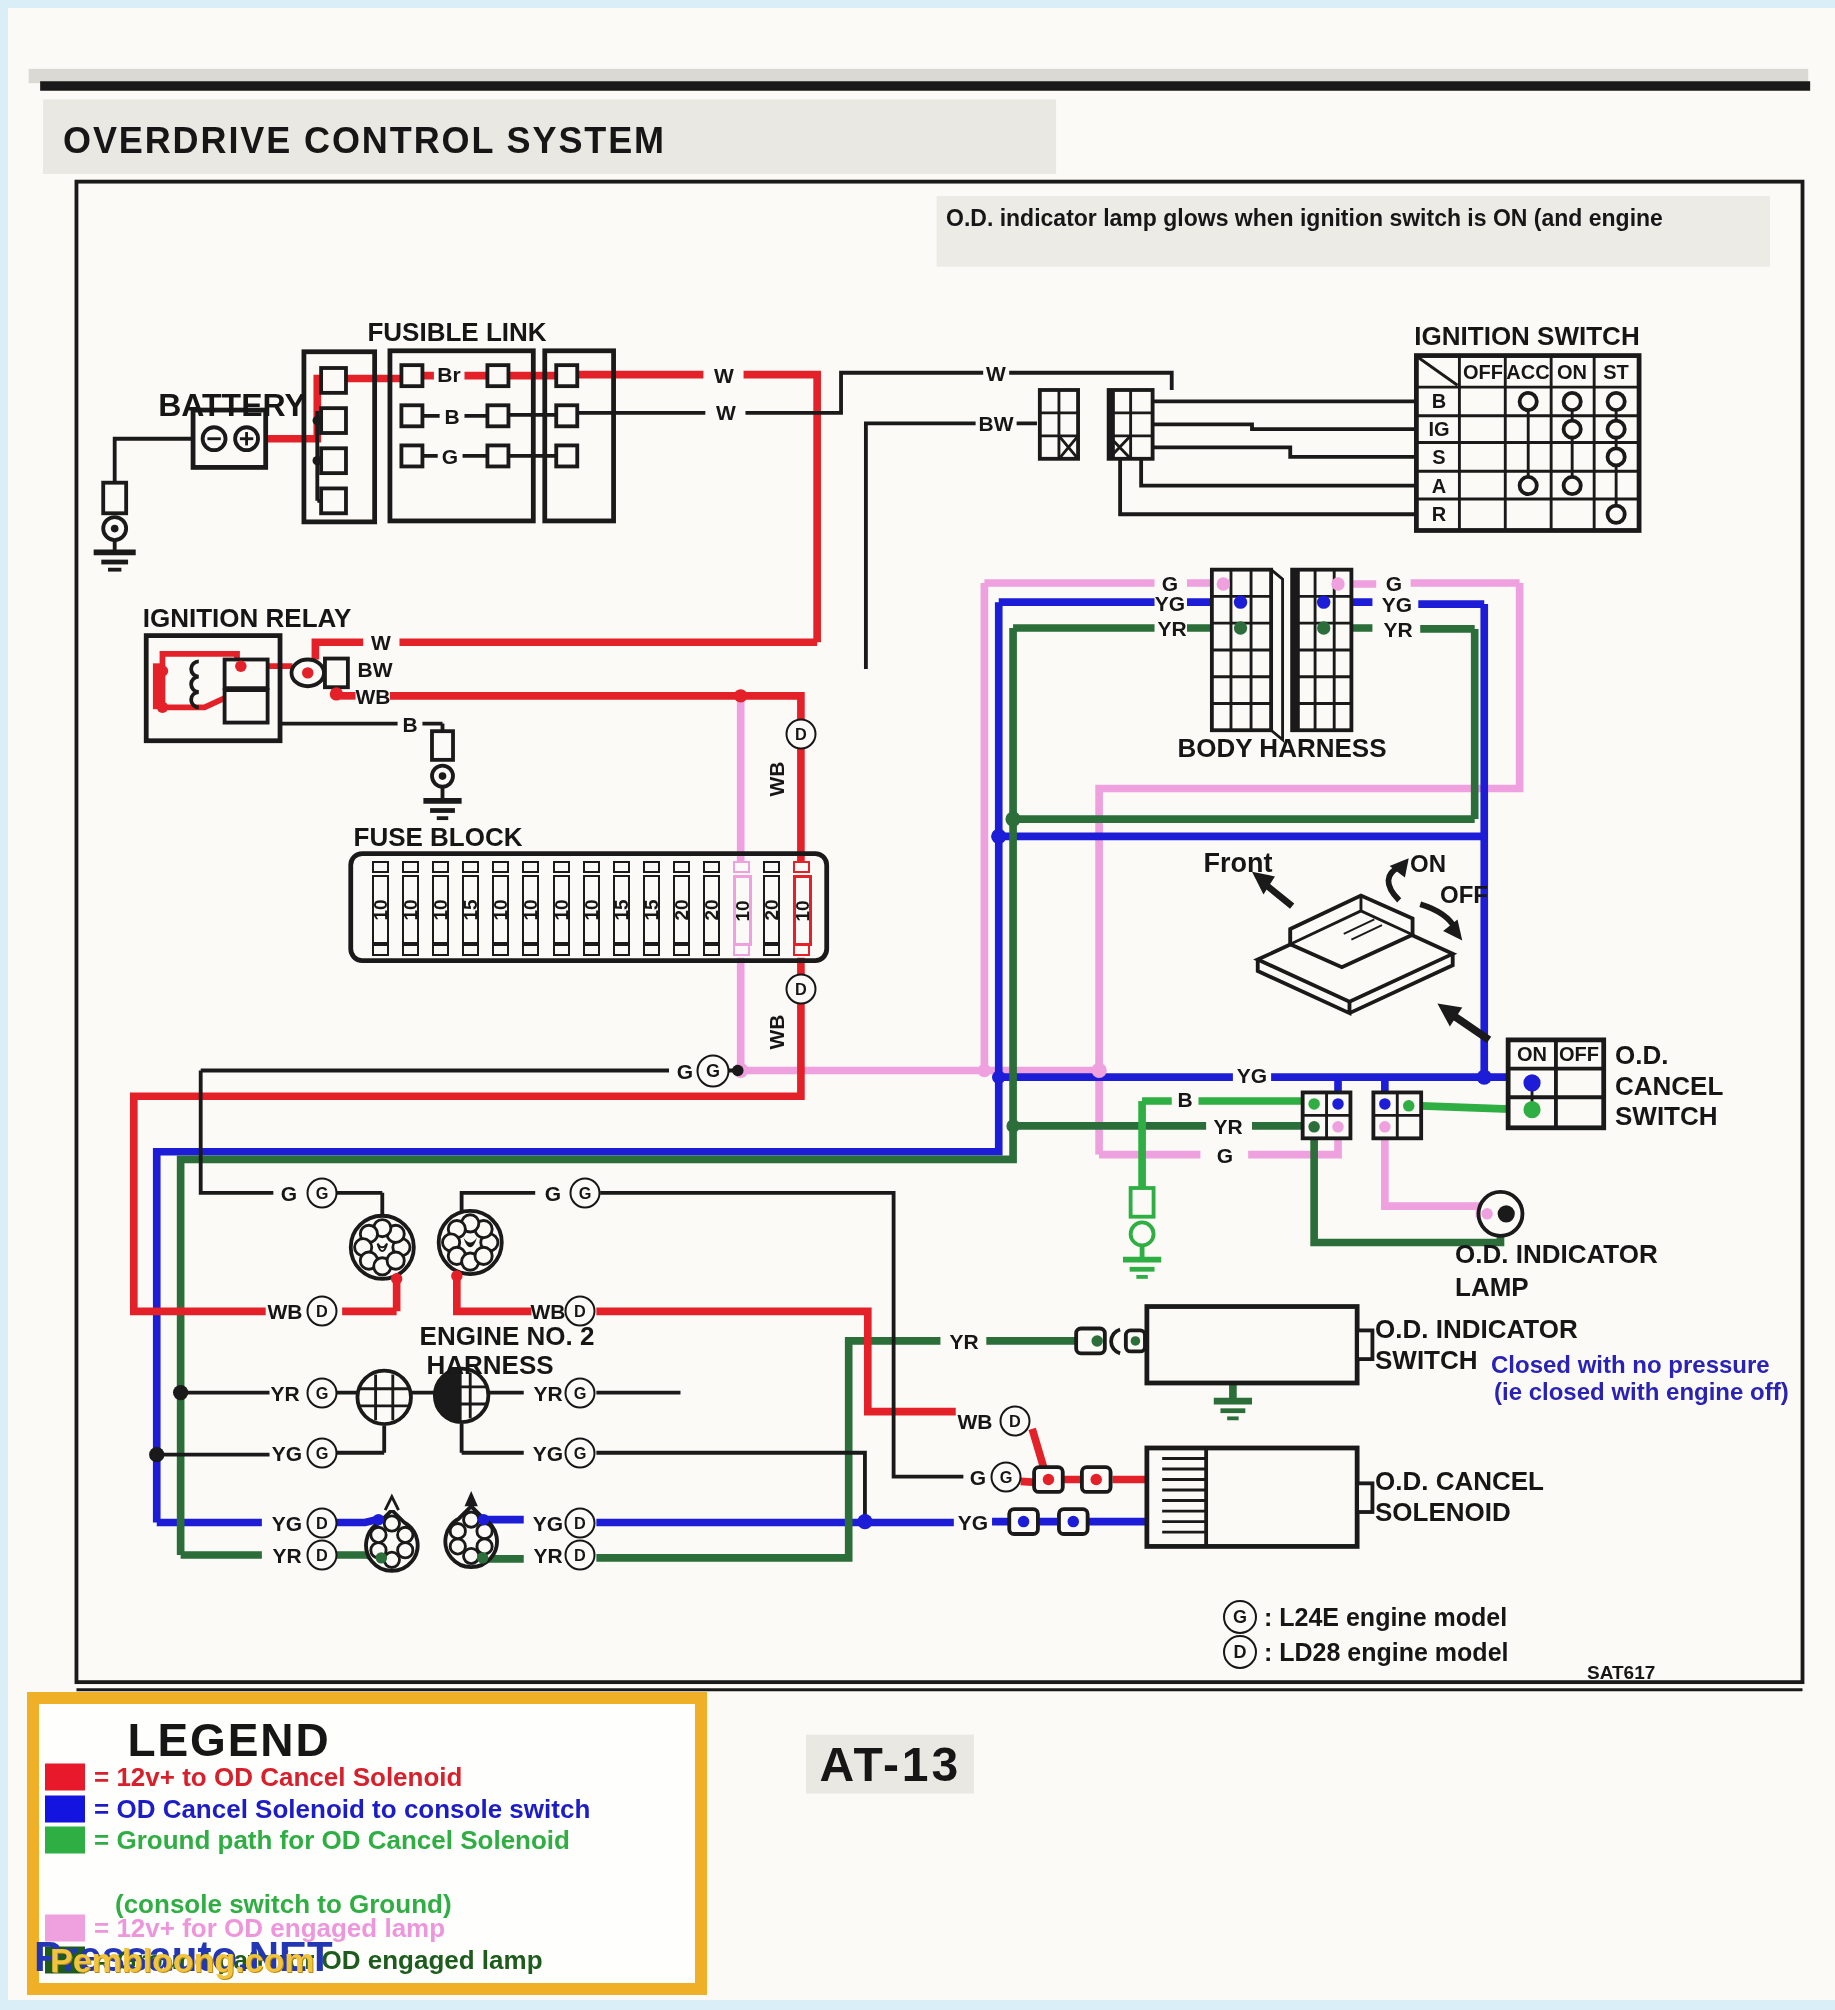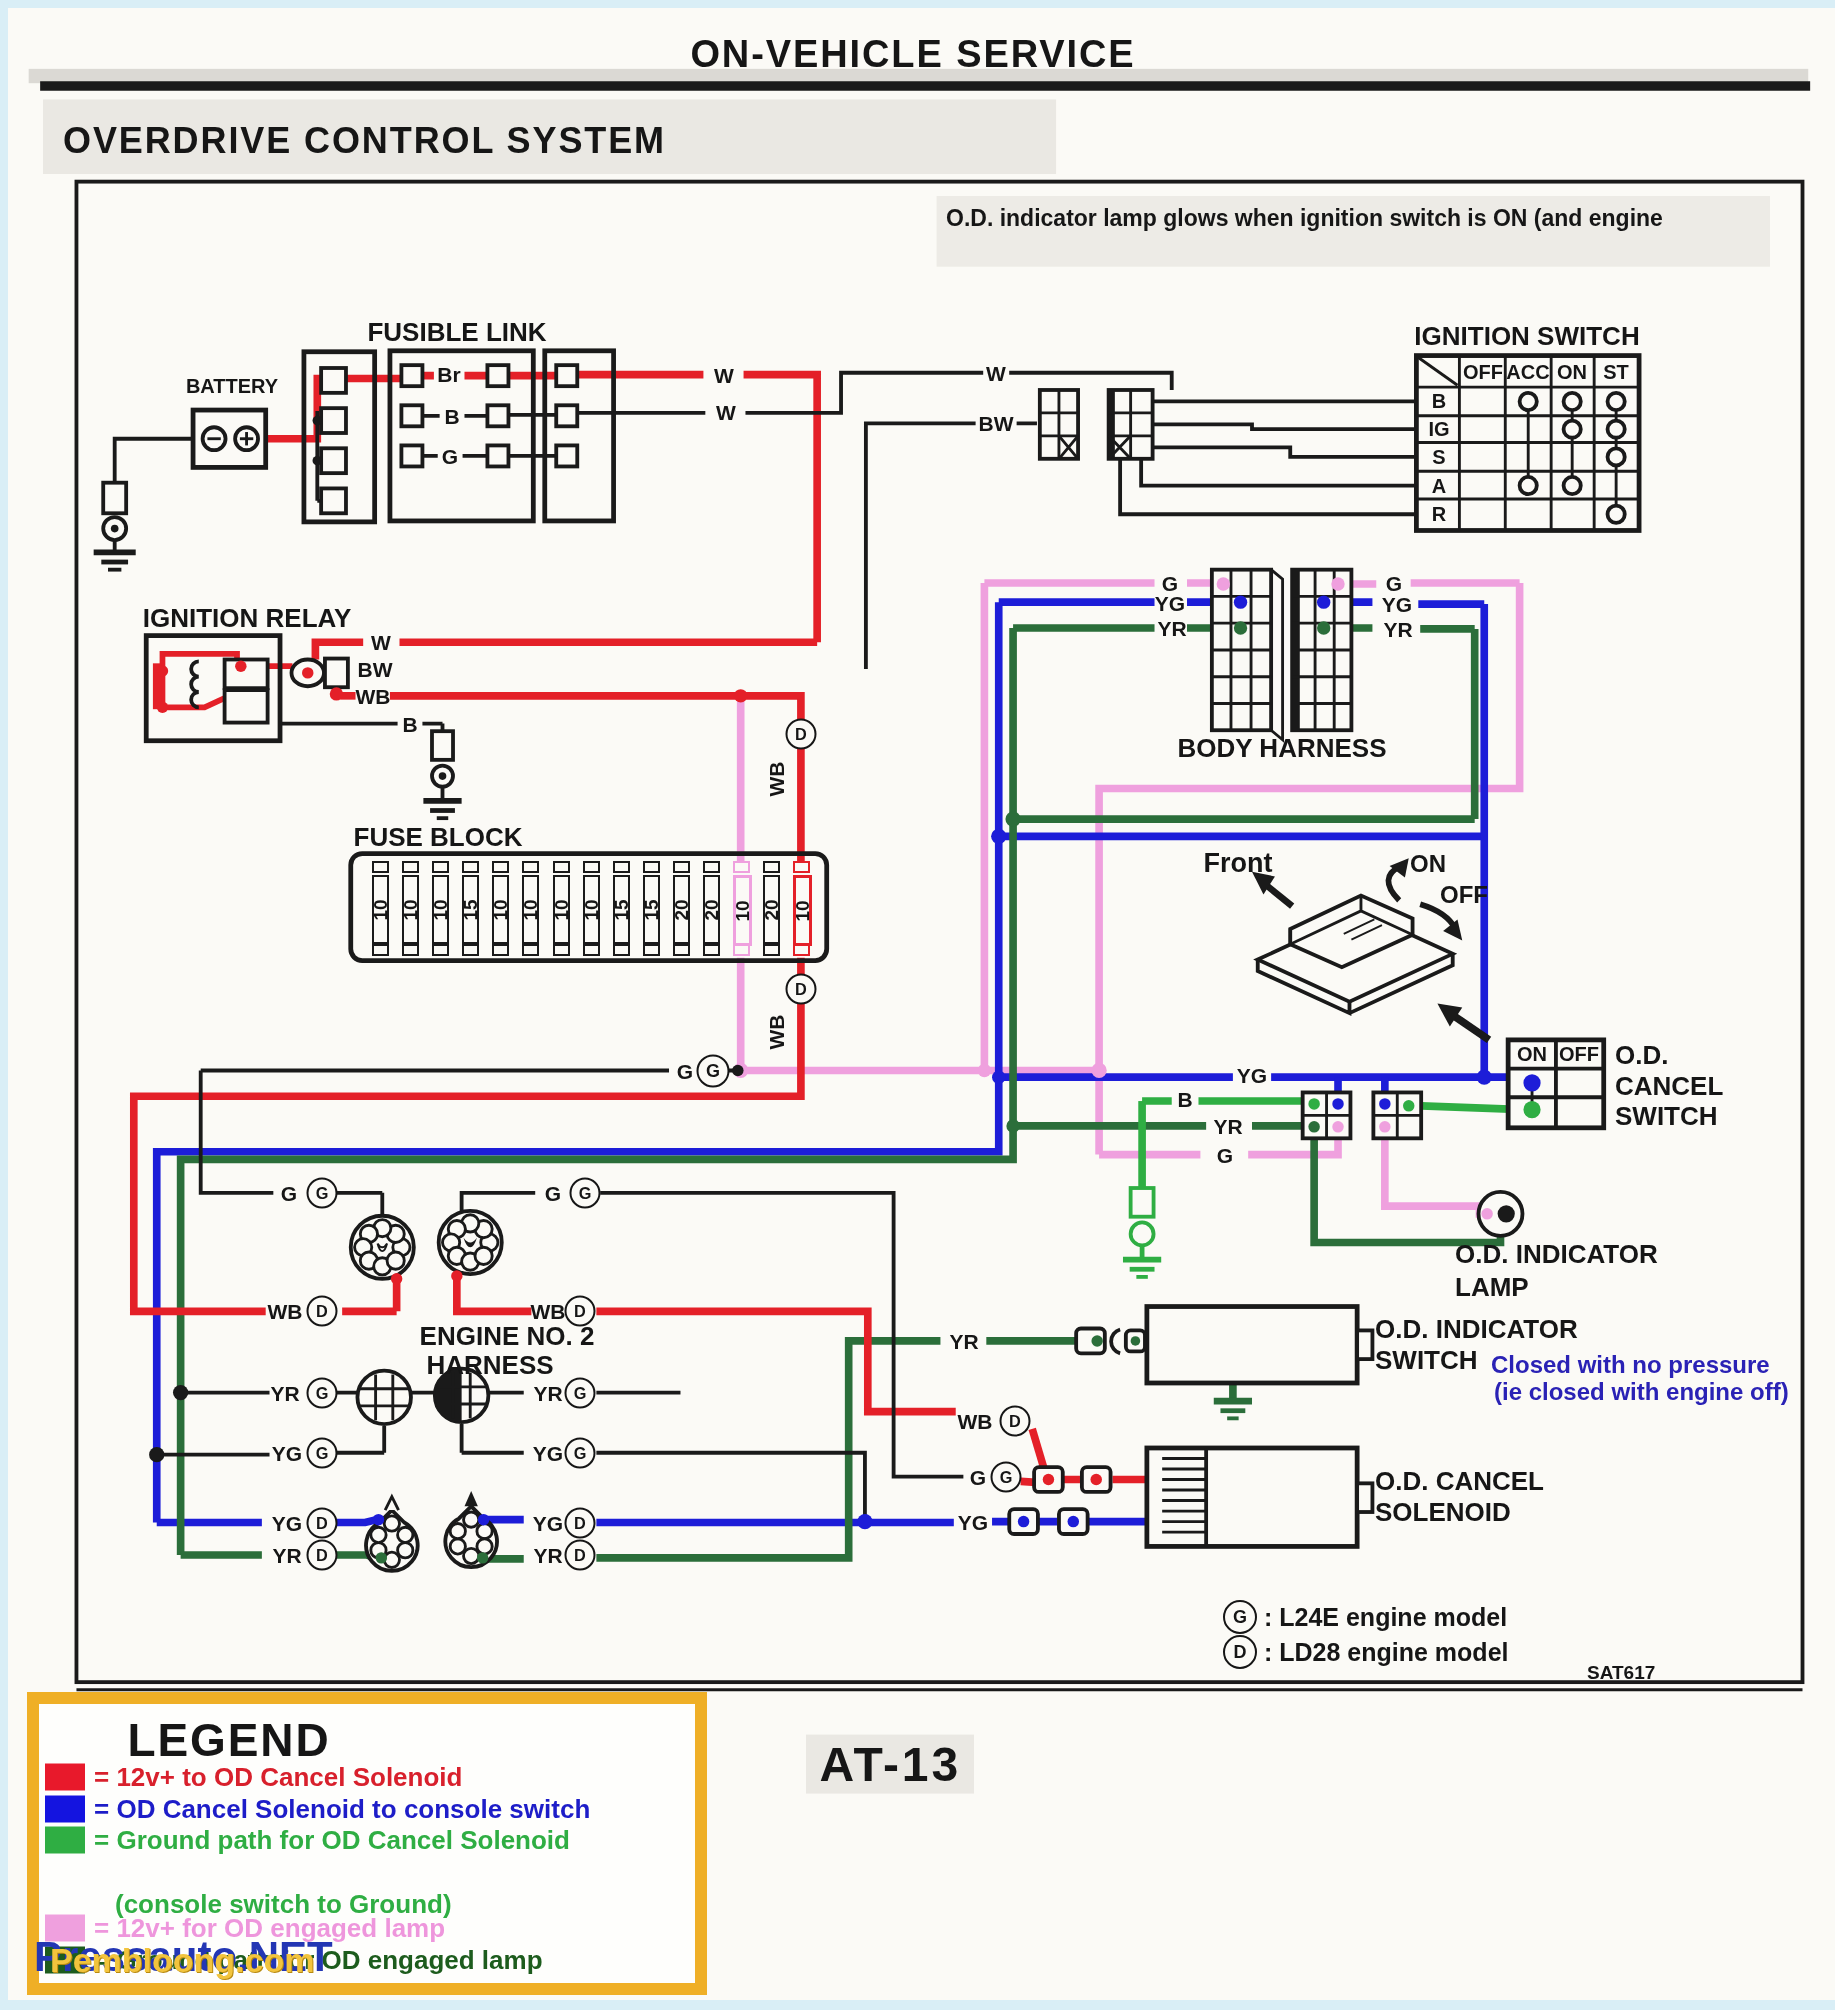--- a/index.html
+++ b/index.html
@@ -405,28 +405,27 @@
       <circle cx="1045" cy="1127" r="7" fill="#1d1dd8"></circle>
       <circle cx="905" cy="1592" r="8" fill="#1d1dd8"></circle>
       <circle cx="1060" cy="857" r="8" fill="#2b6e3a"></circle>
       <circle cx="1060" cy="1178" r="7" fill="#2b6e3a"></circle>
       <circle cx="189" cy="1457" r="8" fill="#1a1a1a"></circle>
       <circle cx="164" cy="1522" r="8" fill="#1a1a1a"></circle>
       <circle cx="772" cy="1120" r="6" fill="#1a1a1a"></circle>
     </g>
   </svg>
 
-  <div class="page-title">ON-VEHICLE SERVICE</div>
   <div class="section-title">OVERDRIVE CONTROL SYSTEM</div>
   <div class="note" style="top:218px">O.D. indicator lamp glows when ignition switch is ON (and engine</div>
   <div class="at13">AT-13</div>
   <div class="sat">SAT617</div>
 
   <div id="labels-layer">
-      <div class="label" style="left: 232px; top: 386px; font-size: 20px; text-align: right;">BATTERY</div>
+      <div class="label" style="left: 232px; top: 405px; font-size: 32px; text-align: right;">BATTERY</div>
       <div class="label" style="left: 457px; top: 332px; font-size: 26px;">FUSIBLE LINK</div>
       <div class="label" style="left: 1527px; top: 336px; font-size: 26px;">IGNITION SWITCH</div>
       <div class="label" style="left: 247px; top: 618px; font-size: 26px;">IGNITION RELAY</div>
       <div class="label" style="left: 438px; top: 837px; font-size: 26px;">FUSE BLOCK</div>
       <div class="label" style="left: 1282px; top: 748px; font-size: 26px;">BODY HARNESS</div>
       <div class="label" style="left: 507px; top: 1336px; font-size: 26px;">ENGINE NO. 2</div>
       <div class="label" style="left: 490px; top: 1365px; font-size: 26px;">HARNESS</div>
       <div class="label left" style="left: 1615px; top: 1055px; font-size: 26px;">O.D.</div>
       <div class="label left" style="left: 1615px; top: 1086px; font-size: 26px;">CANCEL</div>
       <div class="label left" style="left: 1615px; top: 1116px; font-size: 26px;">SWITCH</div>

